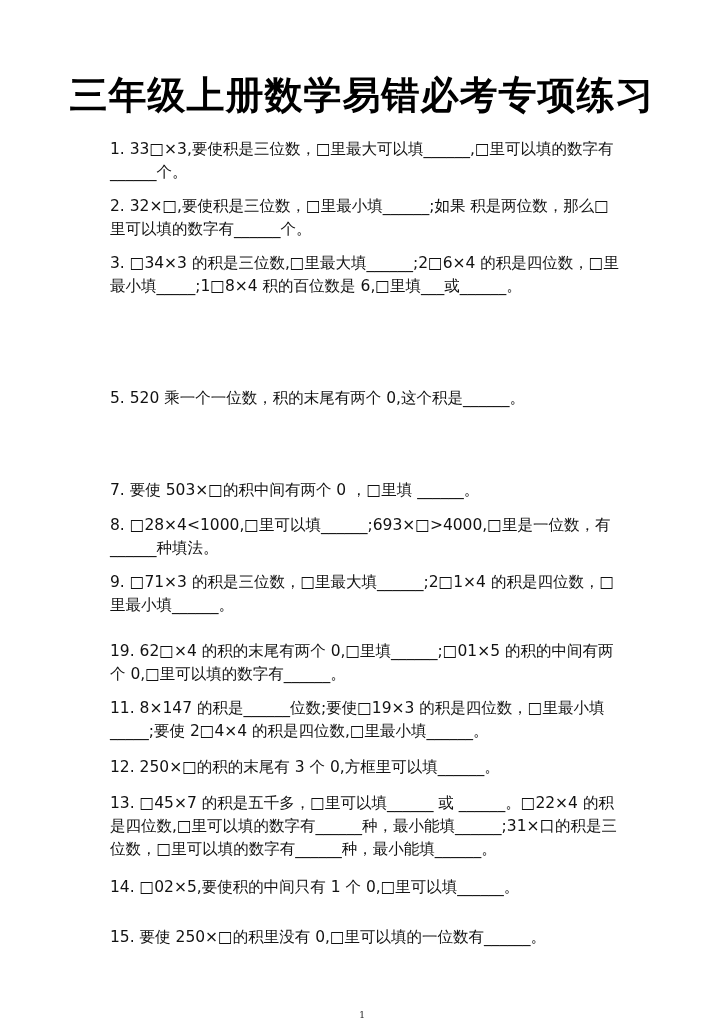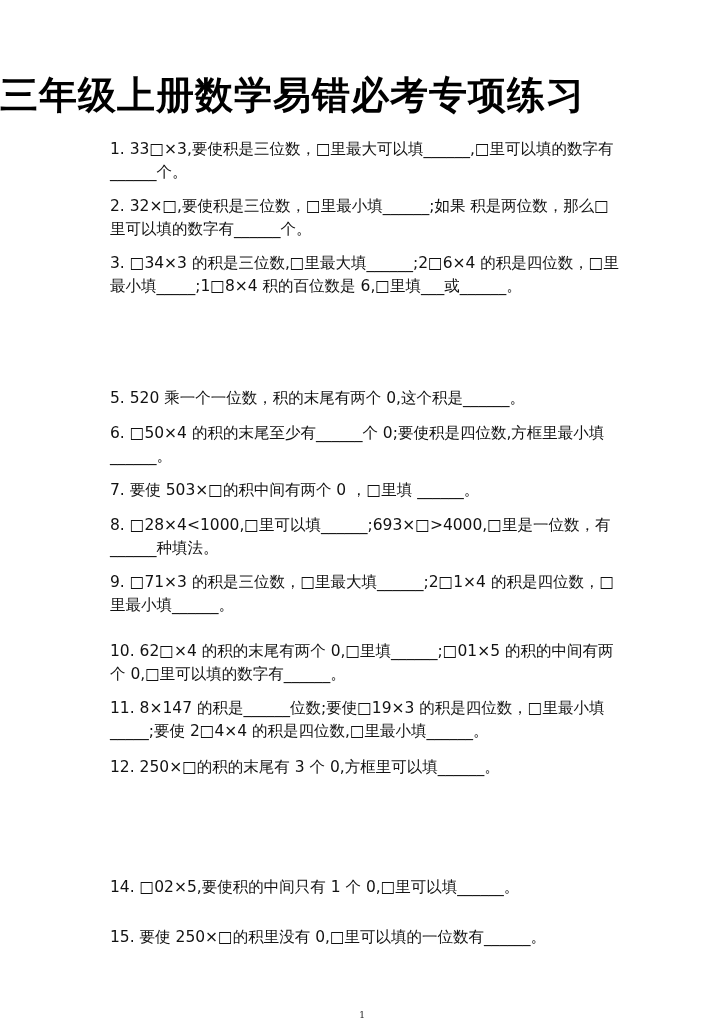--- a/index.html
+++ b/index.html
@@ -1,38 +1,38 @@
 <!DOCTYPE html>
 <html><head>
 <meta charset="utf-8">
 <style>
   html, body { margin: 0; padding: 0; background: #ffffff; }
   body { width: 724px; height: 1024px; position: relative; overflow: hidden; color: #111; }
   .page { position: absolute; left: 0; top: 0; width: 724px; height: 1024px; background: #fff; }
-  .title { position: absolute; left: 0; top: 70px; width: 724px; text-align: left;
+  .title { position: absolute; left: 0; top: 70px; width: 724px; text-align: center;
     font-family: "DejaVu Sans", sans-serif; font-size: 38px; font-weight: bold; letter-spacing: 1px; color: #000; }
   .q { position: absolute; left: 110px; width: 510px;
     font-family: "DejaVu Sans", sans-serif; font-size: 15.5px; line-height: 23px; color: #111; }
   .footer { position: absolute; left: 0; top: 1010px; width: 724px; text-align: center;
     font-family: "DejaVu Serif", serif; font-size: 9px; color: #222; }
 </style>
 </head>
 <body>
 
 <div class="page">
   <div class="title">三年级上册数学易错必考专项练习</div>
 
   <div class="q" style="top:138px"><span>1.</span> <span>33□×3,要使积是三位数，□里最大可以填______,□里可以填的数字有______个。</span></div>
   <div class="q" style="top:195px"><span>2.</span> <span>32×□,要使积是三位数，□里最小填______;如果 积是两位数，那么□里可以填的数字有______个。</span></div>
   <div class="q" style="top:252px"><span>3.</span> <span>□34×3 的积是三位数,□里最大填______;2□6×4 的积是四位数，□里最小填_____;1□8×4 积的百位数是 6,□里填___或______。</span></div>
   <div class="q" style="top:387px"><span>5.</span> <span>520 乘一个一位数，积的末尾有两个 0,这个积是______。</span></div>
-  <div class="q" style="top:422px"><span>6.</span> <span>□50×4 的积的末尾至少有______个 0;要使积是四位数,方框里最小填______。</span></div>
   <div class="q" style="top:479px"><span>7.</span> <span>要使 503×□的积中间有两个 0 ，□里填 ______。</span></div>
   <div class="q" style="top:514px"><span>8.</span> <span>□28×4&lt;1000,□里可以填______;693×□&gt;4000,□里是一位数，有______种填法。</span></div>
   <div class="q" style="top:571px"><span>9.</span> <span>□71×3 的积是三位数，□里最大填______;2□1×4 的积是四位数，□里最小填______。</span></div>
-  <div class="q" style="top:640px"><span>10.</span> <span>62□×4 的积的末尾有两个 0,□里填______;□01×5 的积的中间有两个 0,□里可以填的数字有______。</span></div>
+  <div class="q" style="top:640px"><span>19.</span> <span>62□×4 的积的末尾有两个 0,□里填______;□01×5 的积的中间有两个 0,□里可以填的数字有______。</span></div>
   <div class="q" style="top:697px"><span>11.</span> <span>8×147 的积是______位数;要使□19×3 的积是四位数，□里最小填_____;要使 2□4×4 的积是四位数,□里最小填______。</span></div>
   <div class="q" style="top:756px"><span>12.</span> <span>250×□的积的末尾有 3 个 0,方框里可以填______。</span></div>
+  <div class="q" style="top:792px"><span>13.</span> <span>□45×7 的积是五千多，□里可以填______ 或 ______。□22×4 的积是四位数,□里可以填的数字有______种，最小能填______;31×口的积是三位数，□里可以填的数字有______种，最小能填______。</span></div>
   <div class="q" style="top:876px"><span>14.</span> <span>□02×5,要使积的中间只有 1 个 0,□里可以填______。</span></div>
   <div class="q" style="top:926px"><span>15.</span> <span>要使 250×□的积里没有 0,□里可以填的一位数有______。</span></div>
 
   <div class="footer">1</div>
 </div>
 
 </body></html>

